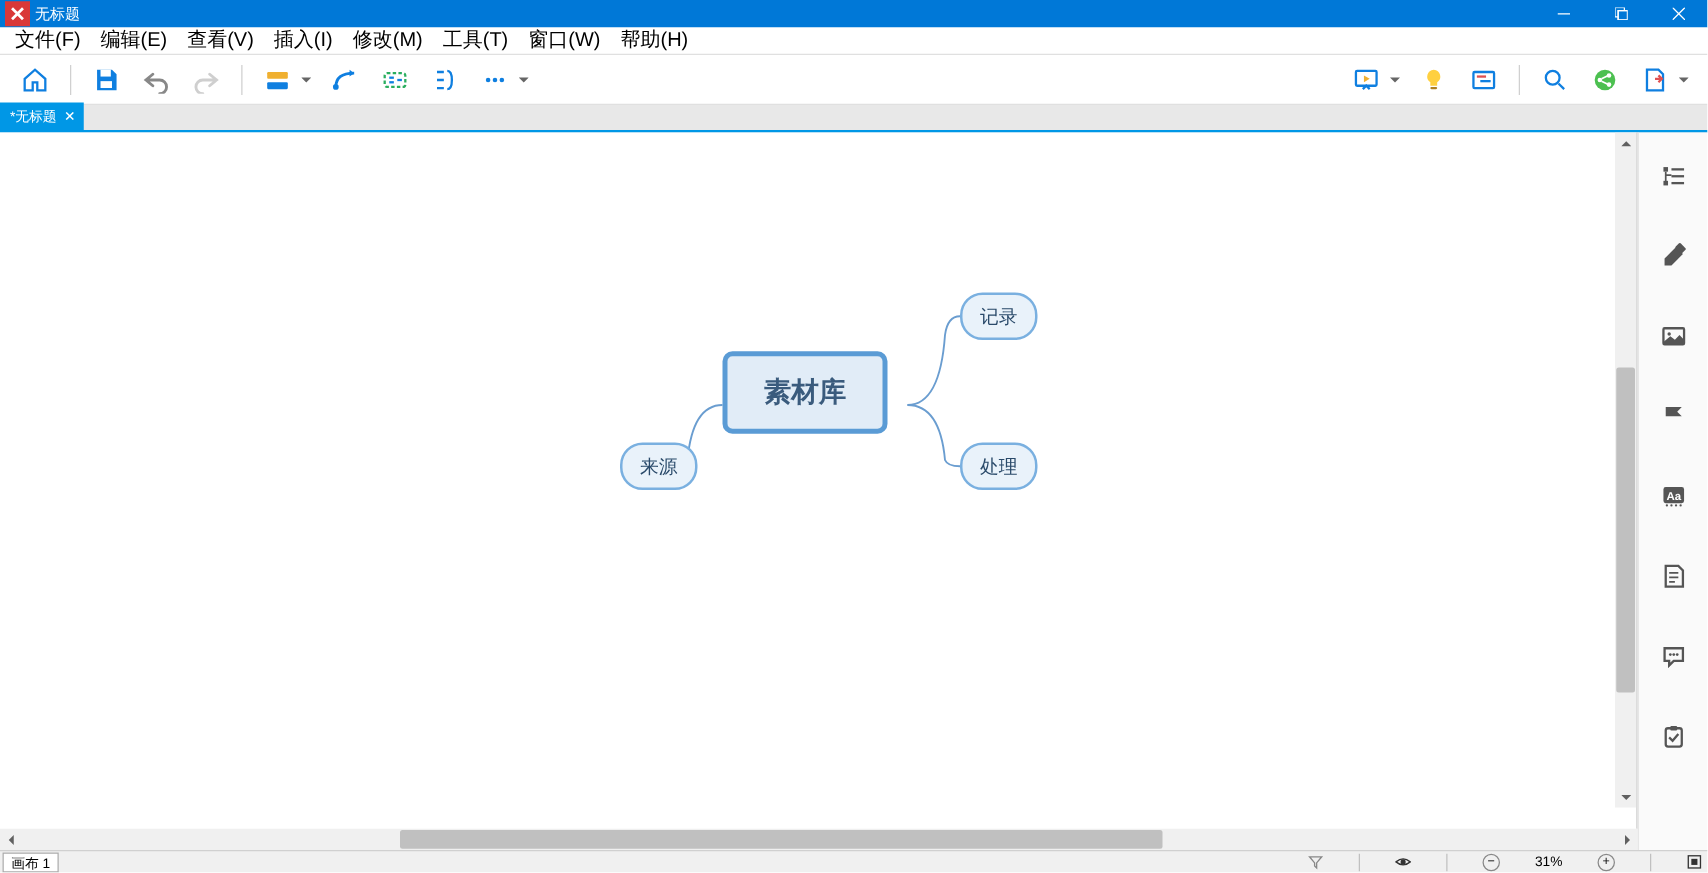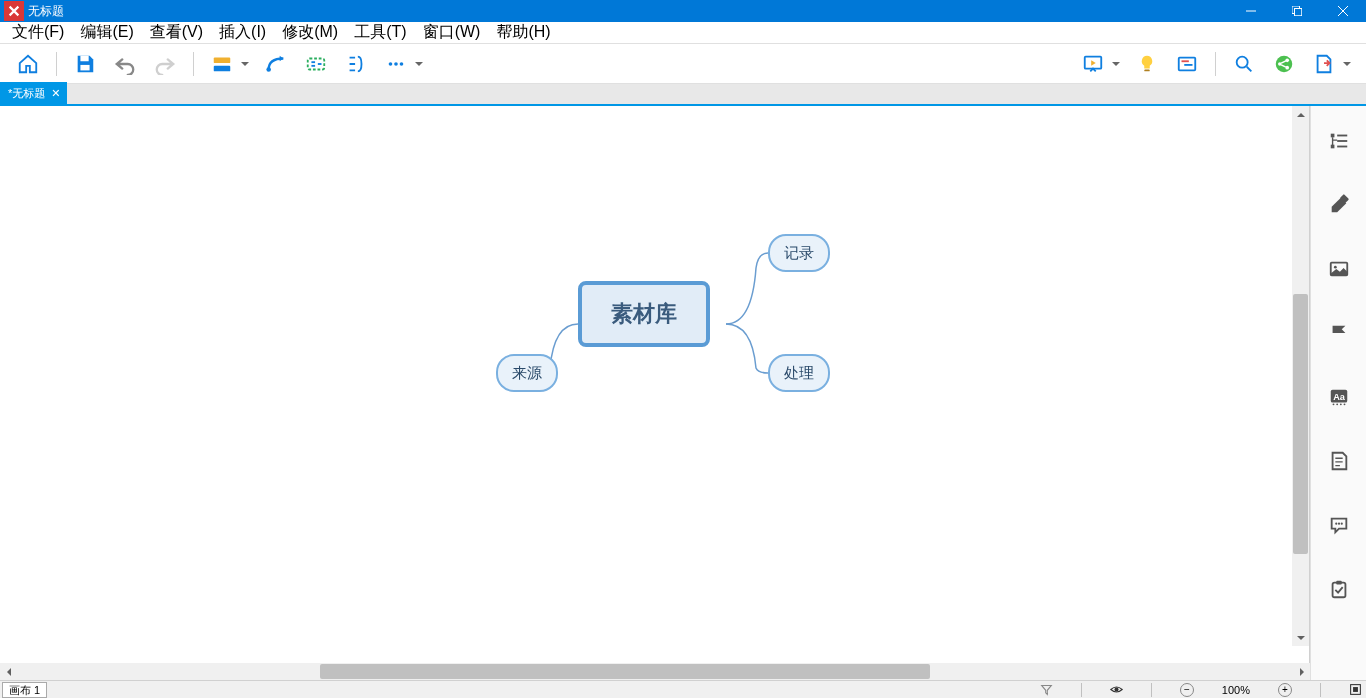--- a/index.html
+++ b/index.html
@@ -365,21 +365,21 @@
   <div class="status-item">
       <svg viewBox="0 0 16 16">
         <path d="M1 8 Q8 2 15 8 Q8 14 1 8 Z" fill="none" stroke="#333" stroke-width="1.3"></path>
         <circle cx="8" cy="8" r="2.5" fill="#333"></circle>
       </svg>
     </div>
   <div class="status-sep"></div>
   <div class="status-item">
     <div class="zoom-btn">−</div>
   </div>
-  <div class="status-item">100%</div>
+  <div class="status-item">31%</div>
   <div class="status-item">
     <div class="zoom-btn">+</div>
   </div>
   <div class="status-sep"></div>
   <div class="status-item">
       <svg viewBox="0 0 16 16">
         <rect x="2" y="2" width="12" height="12" fill="none" stroke="#333" stroke-width="1.3"></rect>
         <rect x="5" y="5" width="6" height="6" fill="#333"></rect>
       </svg>
     </div>

